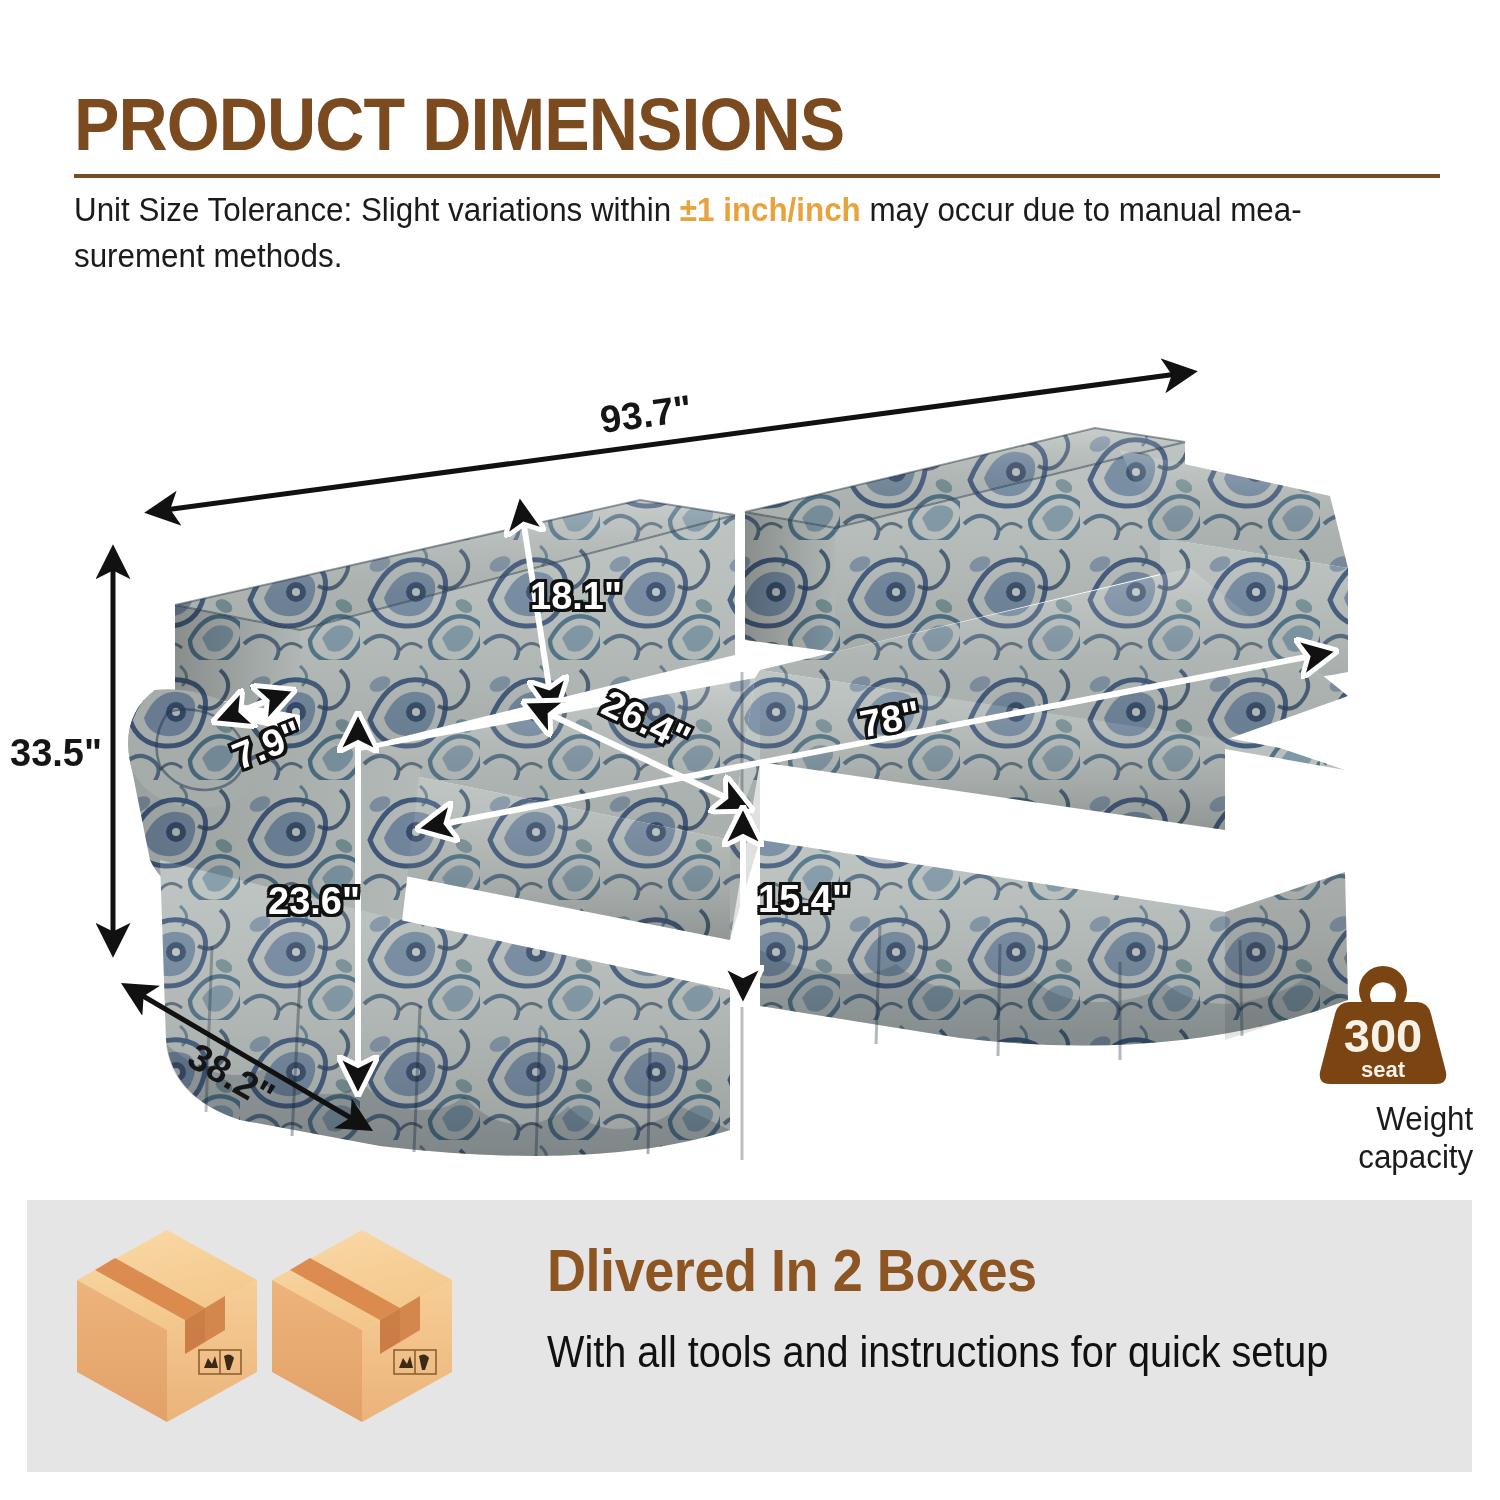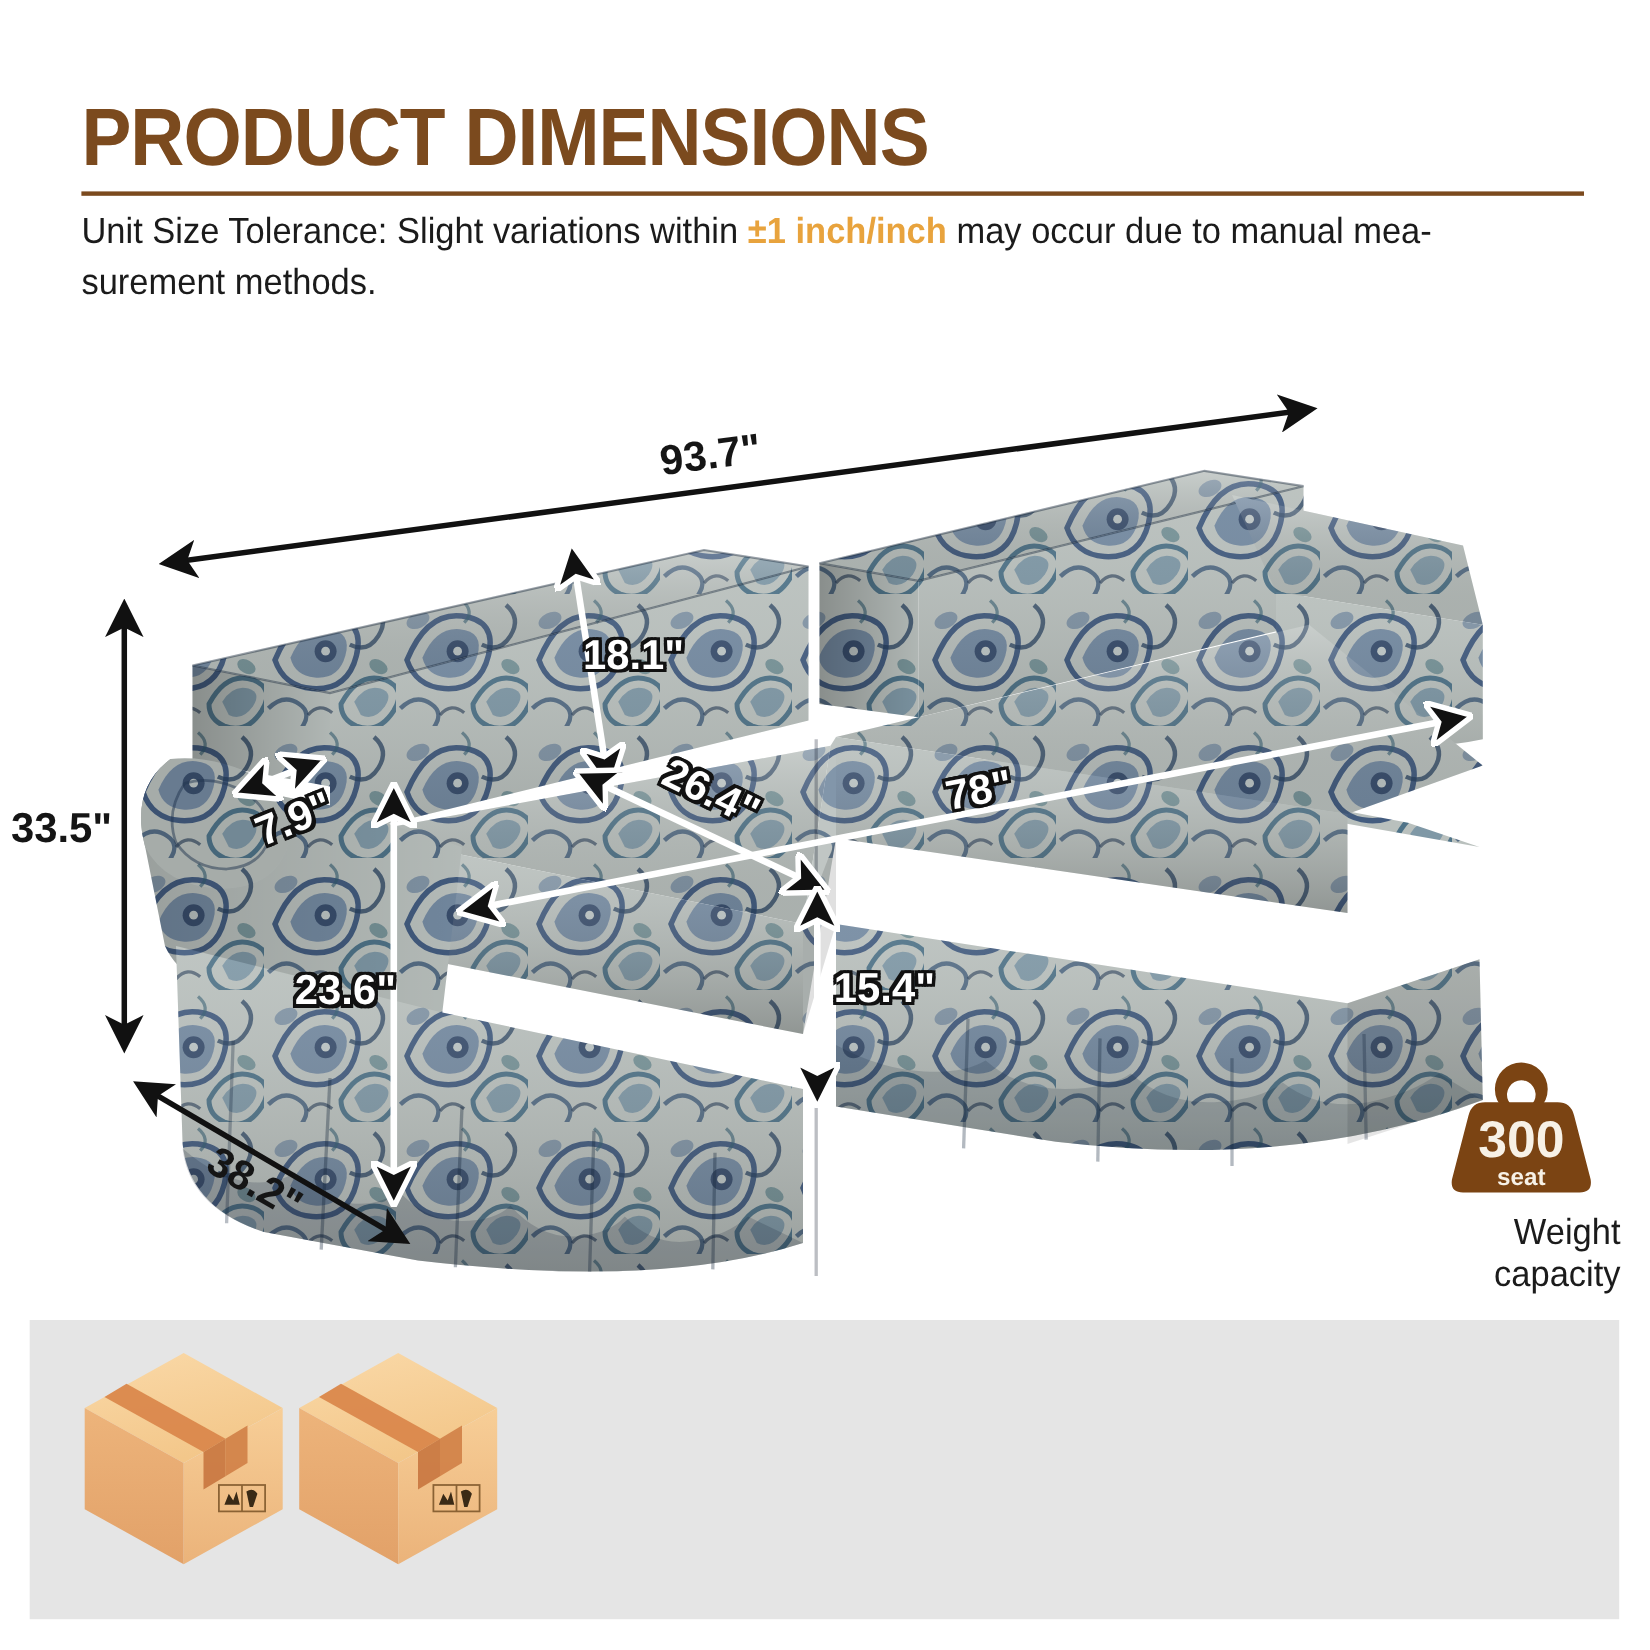--- a/index.html
+++ b/index.html
@@ -301,13 +301,17 @@
       <path d="M333 86 L313 98 L313 132 L333 120 Z" fill="#C8763F" opacity="0.9"></path>
       <g>
         <rect x="327" y="128" width="42" height="24" fill="none" stroke="#8a6234" stroke-width="1.6"></rect>
         <line x1="348" y1="128" x2="348" y2="152" stroke="#8a6234" stroke-width="1.6"></line>
         <path d="M332 146 l4 -10 l4 6 l3 -8 l3 12 z" fill="#3a2a16"></path>
         <path d="M352 134 q6 -4 10 2 l-4 12 l-3 0 z" fill="#3a2a16"></path>
       </g>
     </g>
   </svg>
 
+  <div id="banner-text">
+    <div id="banner-title">Dlivered In 2 Boxes</div>
+    <div id="banner-sub">With all tools and instructions for quick setup</div>
+  </div>
 </div>
 
 </body></html>

